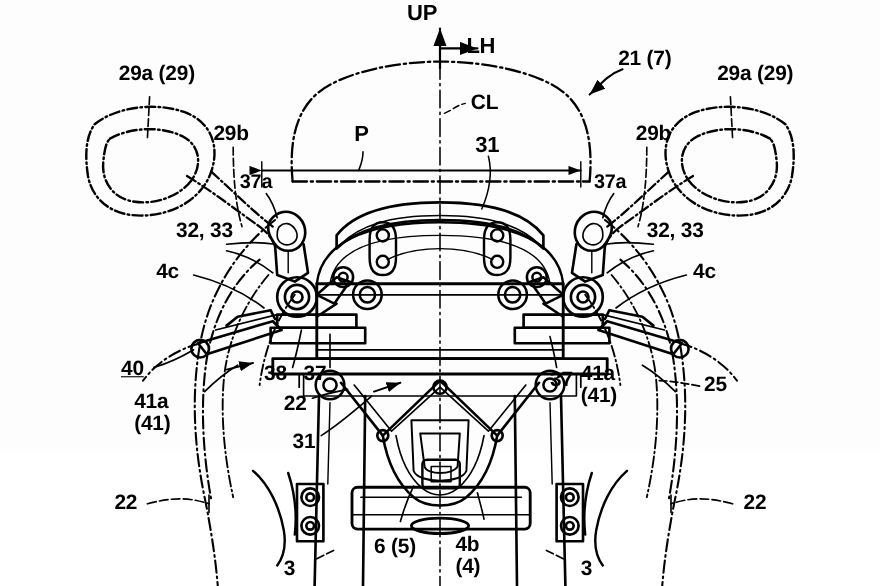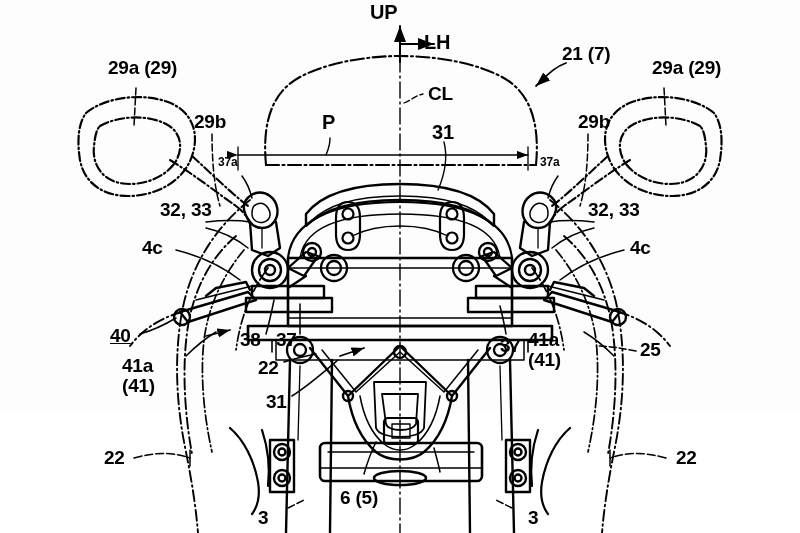--- a/index.html
+++ b/index.html
@@ -3,21 +3,21 @@
 <meta charset="utf-8">
 <style>
   html,body{margin:0;padding:0;background:#fff;}
   body{width:800px;height:533px;overflow:hidden;
        font-family:"Liberation Sans",sans-serif;}
   #stage{position:relative;width:800px;height:411px;background:#fdfdfd;}
   svg#dwg{position:absolute;left:0;top:0;width:800px;height:533px;}
   .lbl{position:absolute;font-family:"Liberation Sans",sans-serif;
        font-weight:bold;color:#000;white-space:pre;line-height:1.05;
        letter-spacing:-0.2px;}
-  .s20{font-size:20px;} .s19{font-size:19px;} .s18{font-size:12px;}
+  .s20{font-size:20px;} .s19{font-size:19px;} .s18{font-size:18px;}
   .ul{text-decoration:underline;}
   .ctr{}
 </style>
 </head>
 <body>
 
 <div id="stage">
 
 <svg id="dwg" viewBox="0 0 800 533">
   <defs>
@@ -403,14 +403,16 @@
 
 <div class="lbl s19" style="left:640px;top:340px;">25</div>
 
 <div class="lbl s19" style="left:104px;top:448px;">22</div>
 <div class="lbl s19" style="left:676px;top:448px;">22</div>
 
 <div class="lbl s19" style="left:258px;top:508px;">3</div>
 <div class="lbl s19" style="left:528px;top:508px;">3</div>
 
 <div class="lbl s19" style="left:340px;top:488px;">6 (5)</div>
+<div class="lbl s19 ctr" style="left:414px;top:486px;width:48px;">4b
+(4)</div>
 
 </div>
 
 </body></html>

